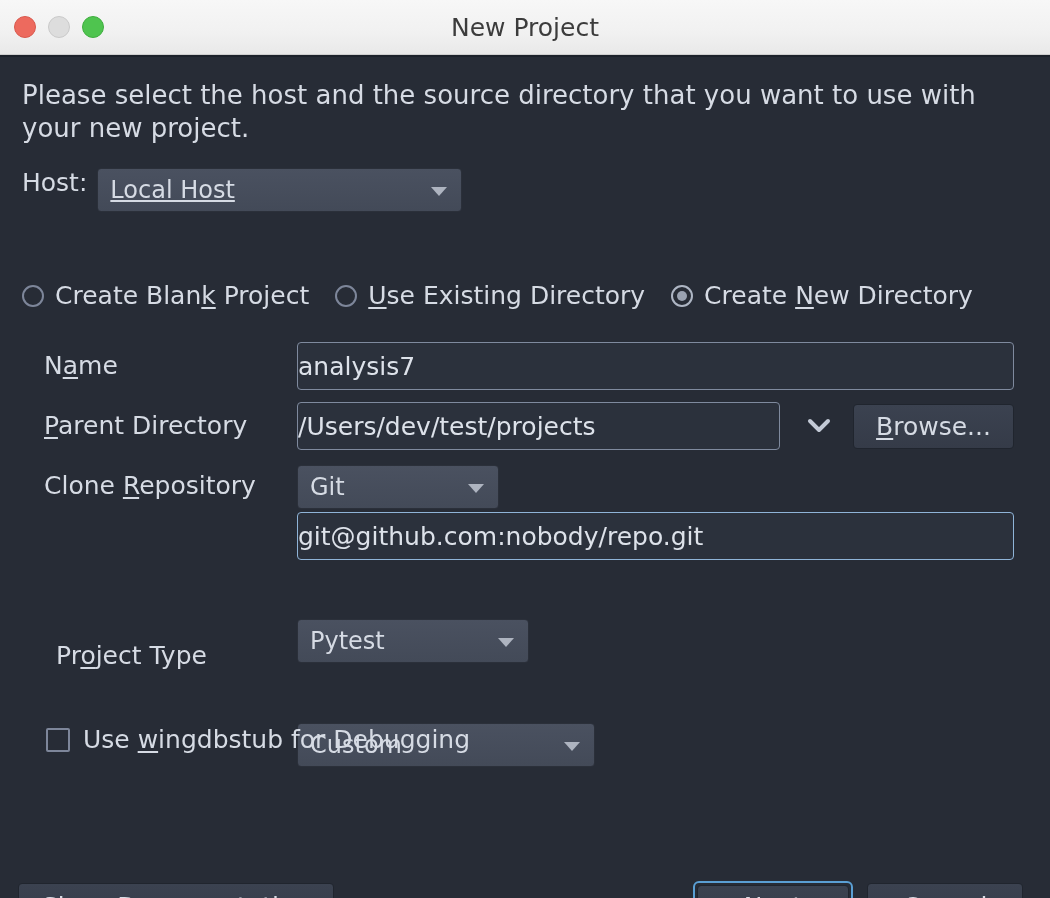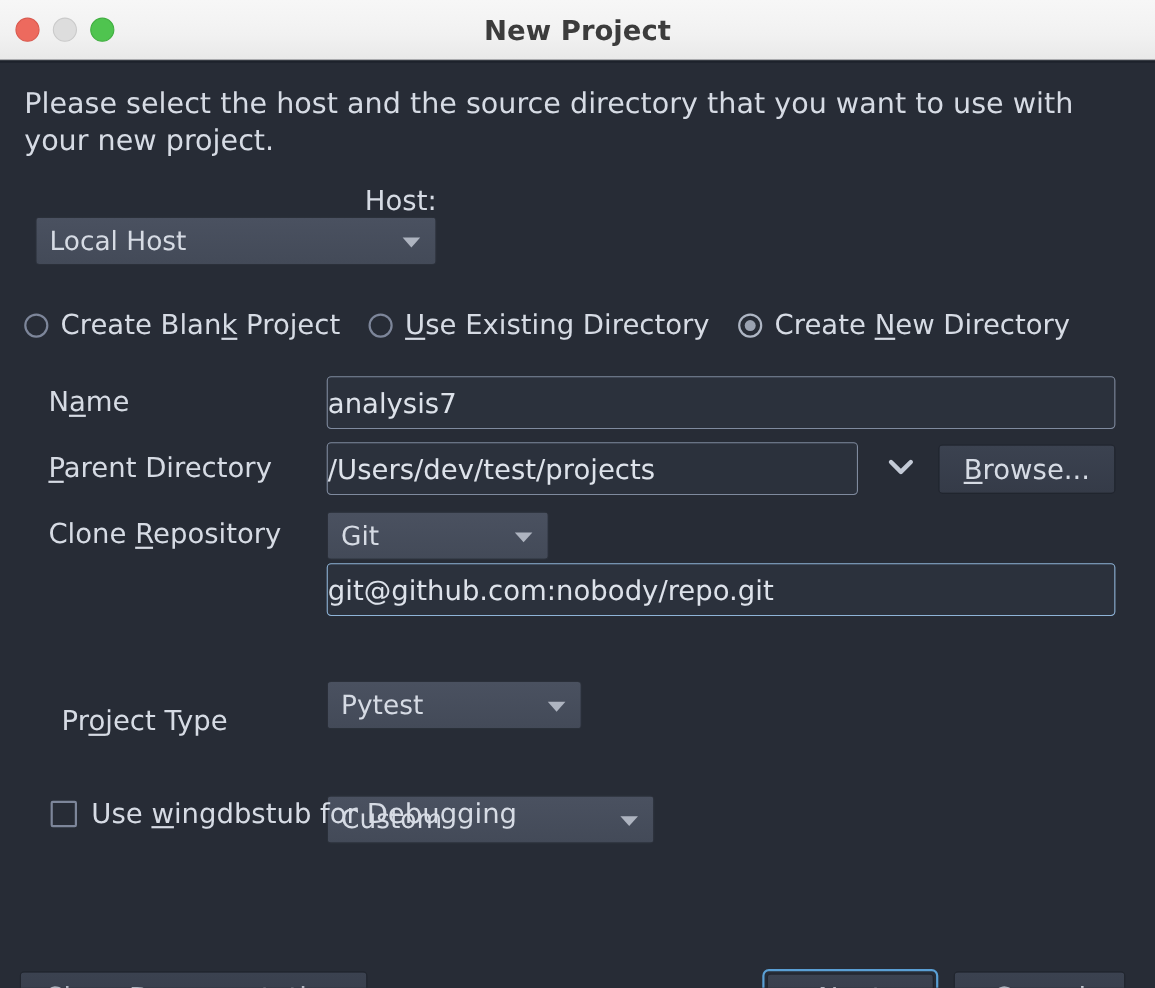--- a/index.html
+++ b/index.html
@@ -50,21 +50,21 @@
   .light.max    { background: #4fc44f; border: 1px solid #3fae3f; }
 
   #window-title {
     position: absolute;
     left: 0; top: 0;
     width: 1050px;
     height: 55px;
     line-height: 55px;
     text-align: center;
     font-size: 25px;
-    font-weight: bold;
+    font-weight: normal;
     color: #3c3c3c;
     font-family: "DejaVu Sans", sans-serif;
   }
 
   
   #content {
     position: absolute;
     left: 0;
     top: 55px;
     width: 1050px;
@@ -84,22 +84,21 @@
     color: #d6dbe4;
     font-family: "DejaVu Sans", sans-serif;
   }
 
   
   #host-row {
     position: absolute;
     left: 22px;
     top: 111px;
     display: flex;
-    align-items: flex-end;
-    flex-direction: column;
+    align-items: flex-start;
   }
   #host-label {
     font-size: 25px;
     color: #d6dbe4;
   }
   .combo {
     position: relative;
     background: linear-gradient(to bottom, #4a5160 0%, #434a58 100%);
     border: 1px solid #2b303a;
     border-radius: 4px;
@@ -117,20 +116,21 @@
     margin-top: -3px;
     width: 0; height: 0;
     border-left: 8px solid transparent;
     border-right: 8px solid transparent;
     border-top: 9px solid #aeb4c0;
   }
   #host-combo {
     margin-left: 10px;
     width: 365px;
     height: 44px;
+    text-decoration: underline;
   }
 
   
   #radio-row {
     position: absolute;
     left: 22px;
     top: 224px;
     display: flex;
     align-items: center;
     gap: 0px;

